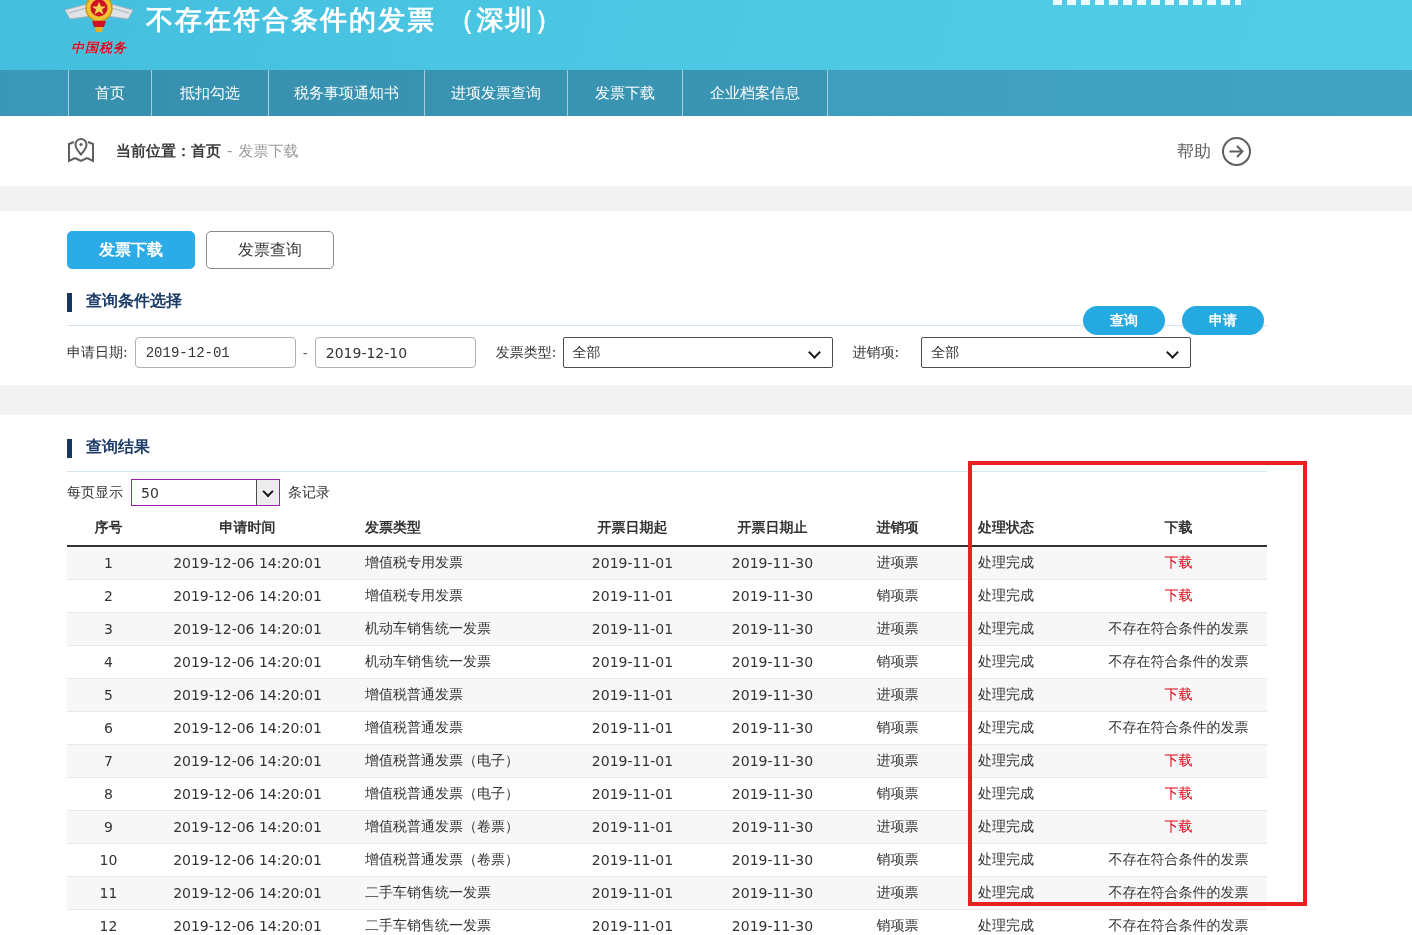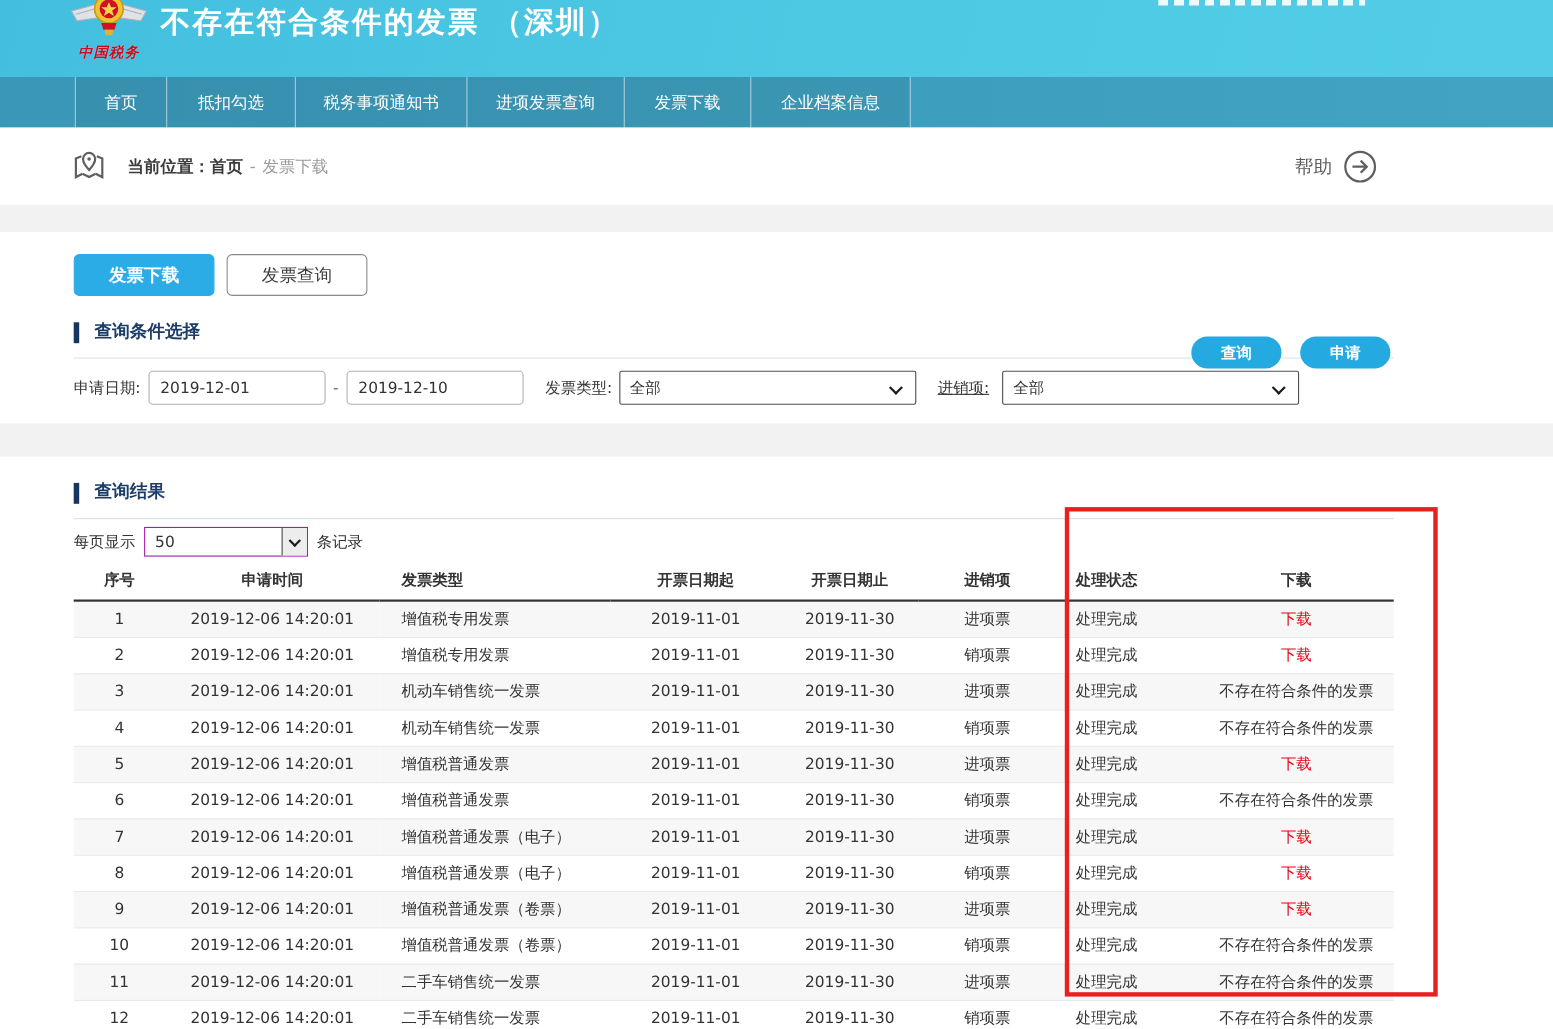--- a/index.html
+++ b/index.html
@@ -63,28 +63,28 @@
   .head-buttons { position:absolute; right:3px; top:-9px; display:flex; gap:17px; }
   .pill-btn { width:82px; height:29px; border:none; border-radius:15px; background:#24a9e1;
     color:#fff; font-size:14px; font-weight:bold; cursor:pointer; font-family:inherit;margin-top:25px; }
   .divider { margin-top:13px; height:1px; background:#d5e5f0; }
 
   
   .form-row { margin-top:11px; display:flex; align-items:center; }
   .form-row label { font-size:14px; color:#333; }
   .date-input { width:161px; height:31px; border:1px solid #b0b0b0; border-radius:4px;
     padding:0 10px; font-size:14px; color:#333; font-family:inherit; }
-  .date-input:first-of-type { margin-left:7px; }
+  .date-input:first-of-type { margin-left:7px;font-family:Liberation Mono, monospace; }
   .dash { color:#666; margin:0 7px; font-size:14px; }
   .sel { position:relative; height:31px; border:1px solid #4d4d4d; border-radius:2px;
     background:#fff; display:flex; align-items:center; padding-left:9px; font-size:14px;
     color:#333; cursor:pointer; }
   .sel.wide { width:270px;text-align:center; }
   .lbl-type { margin-left:20px; margin-right:6px; }
-  .lbl-dir { margin-left:20px; margin-right:12px;text-decoration:underline; }
+  .lbl-dir { margin-left:20px; margin-right:22px; }
   .chev { position:absolute; right:13px; top:10px; width:9px; height:9px;
     border-right:2px solid #1a1a1a; border-bottom:2px solid #1a1a1a;
     transform:rotate(45deg); }
 
   
   .pagesize-row { margin-top:7px; display:flex; align-items:center; font-size:14px;
     color:#333; }
   .sel.pagesize { width:149px; height:27px; margin:0 8px; border:1px solid #a21caf;
     border-radius:0; }
   .chev-box { position:absolute; right:0; top:0; bottom:0; width:23px; background:#ededed;

